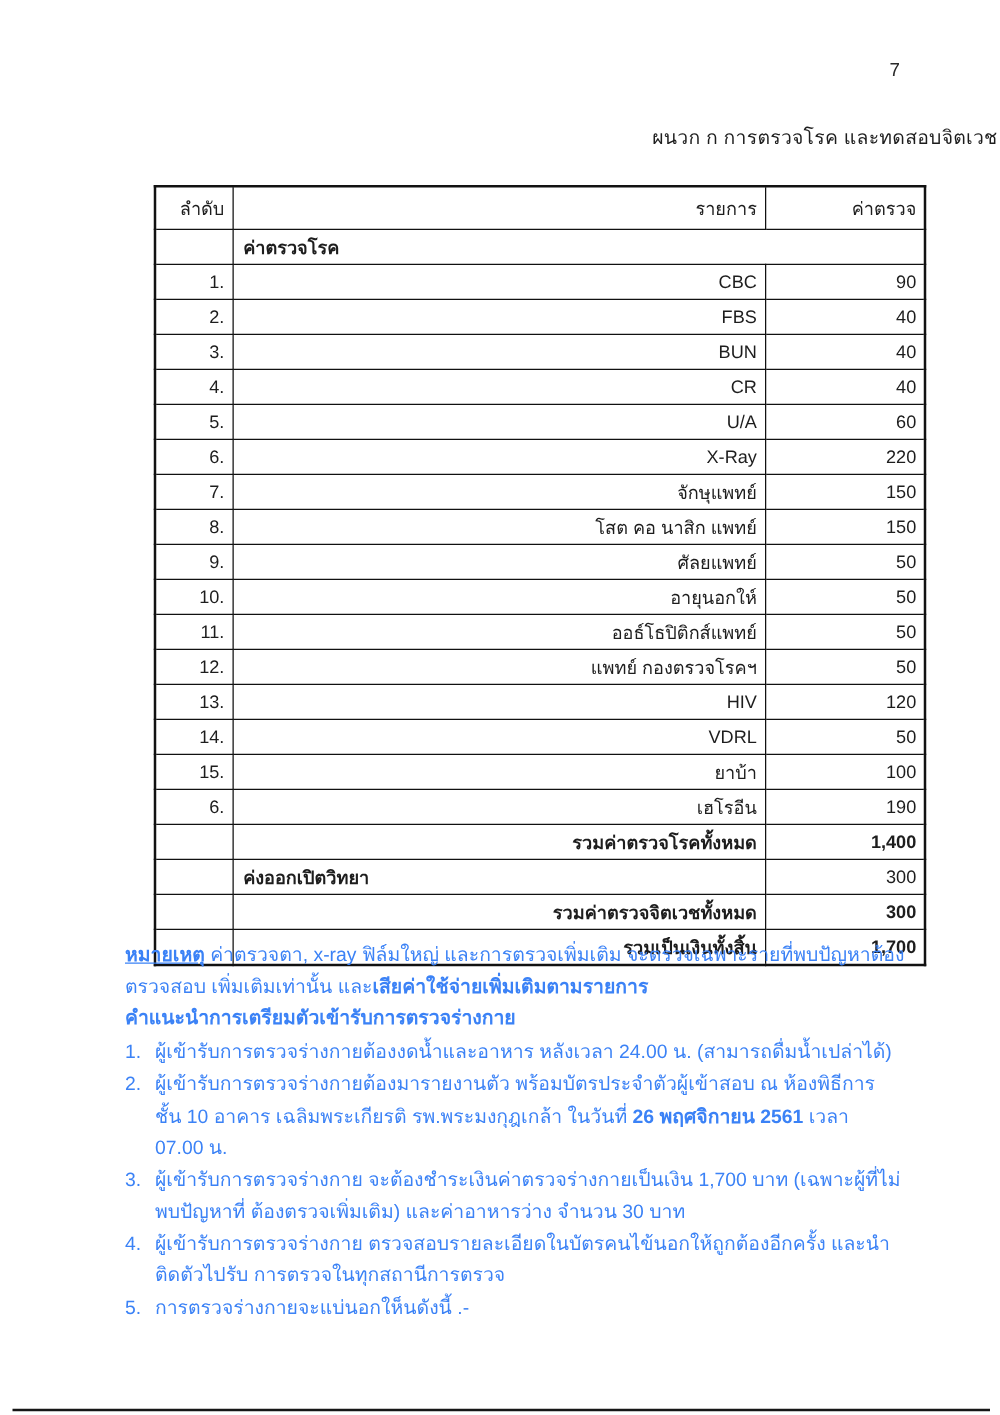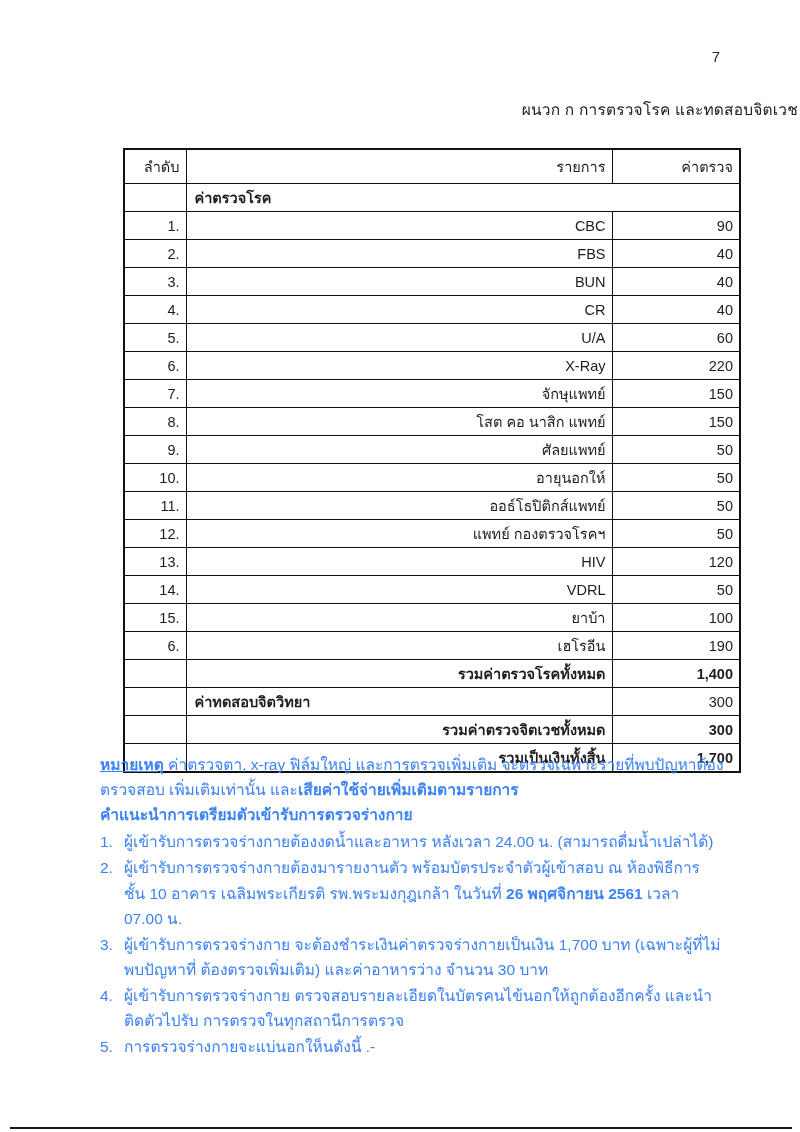--- a/index.html
+++ b/index.html
@@ -160,21 +160,21 @@
           <td class="center">เฮโรอีน</td>
           <td class="center">190</td>
         </tr>
         <tr>
           <td></td>
           <td class="center bold">รวมค่าตรวจโรคทั้งหมด</td>
           <td class="center bold">1,400</td>
         </tr>
         <tr>
           <td></td>
-          <td class="left bold">ค่าทดสอบจิตวิทยา</td>
+          <td class="left bold">ค่งออกเปิตวิทยา</td>
           <td class="center">300</td>
         </tr>
         <tr>
           <td></td>
           <td class="center bold">รวมค่าตรวจจิตเวชทั้งหมด</td>
           <td class="center bold">300</td>
         </tr>
         <tr>
           <td></td>
           <td class="center bold">รวมเป็นเงินทั้งสิ้น</td>

